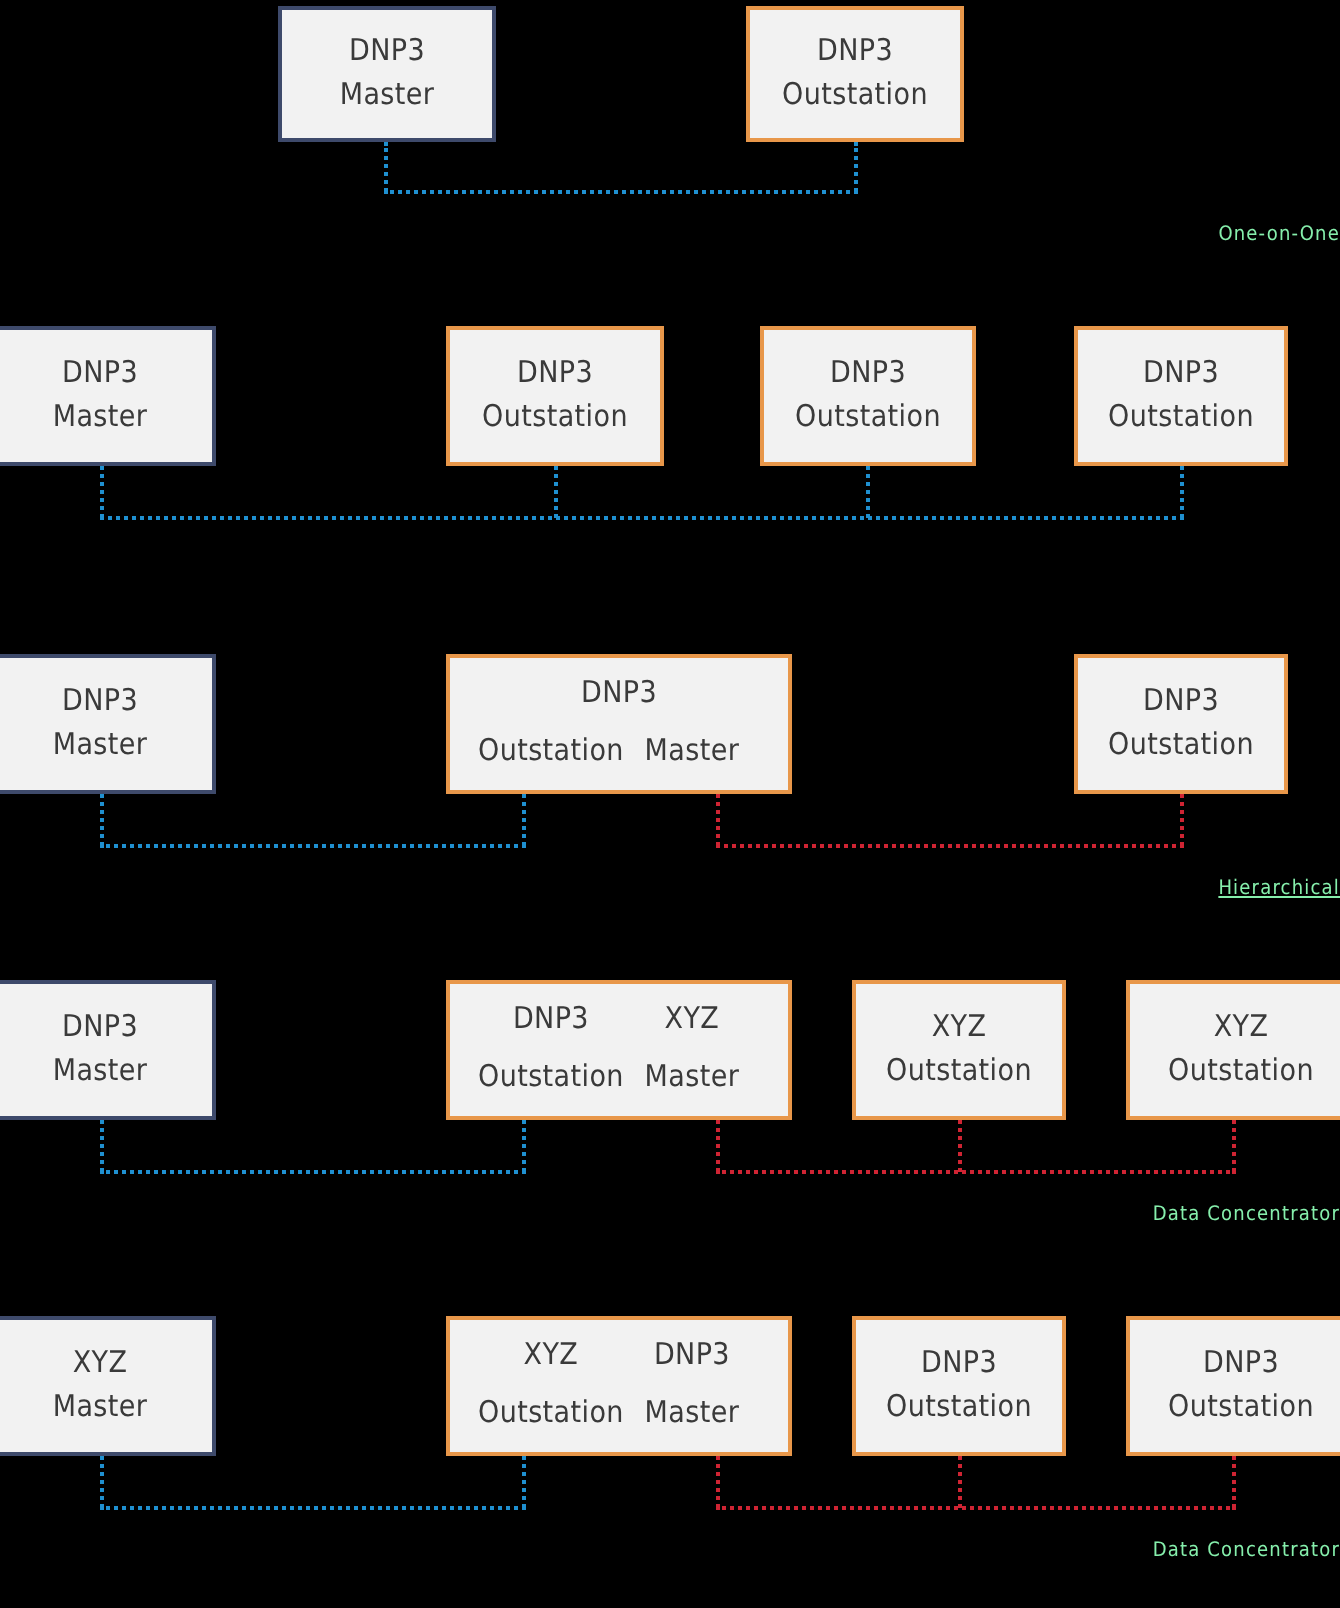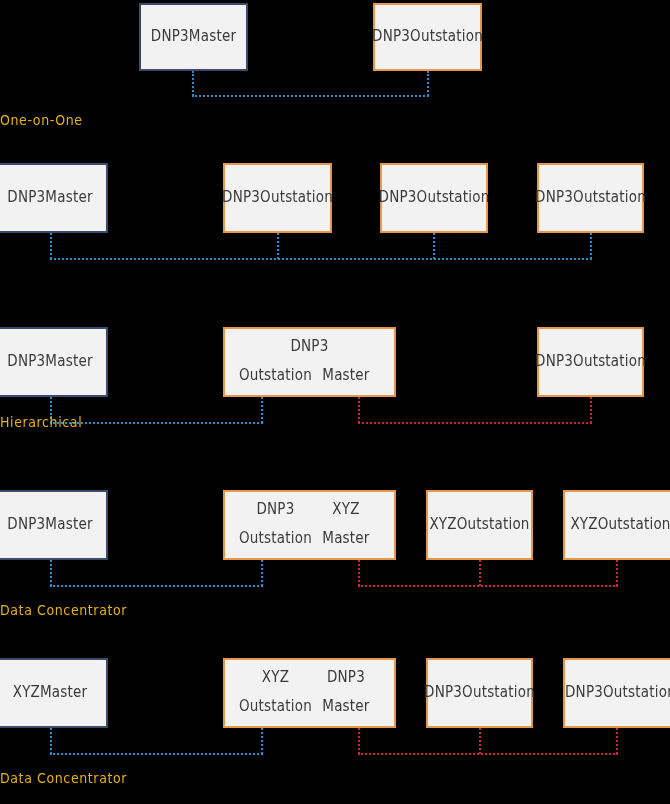--- a/index.html
+++ b/index.html
@@ -19,21 +19,21 @@
     left: 0; top: 0;
     width: 670px;
     height: 804px;
   }
   .node {
     position: absolute;
     box-sizing: border-box;
     background: #f2f2f2;
     border: 2px solid #e8974a;
     display: flex;
-    flex-direction: row;
+    flex-direction: column;
     align-items: center;
     justify-content: center;
     color: #3a3a3a;
     font-size: 15px;
     line-height: 1.45;
     letter-spacing: 0.2px;
   }
   .node.master {
     border-color: #3e4a6b;
   }
@@ -61,23 +61,23 @@
     padding: 4px 14px 6px 14px;
     row-gap: 2px;
   }
   .node.spanning .proto-span {
     grid-column: 1 / span 2;
   }
   .caption {
     position: absolute;
     width: 100%;
     left: 0;
-    text-align: left;
-    color: #eab308;
-    font-size: 14px;
+    text-align: right;
+    color: #86efac;
+    font-size: 10px;
     letter-spacing: 0.6px;
     white-space: nowrap;
   }
   .edge {
     position: absolute;
   }
   .edge.v {
     border-left-width: 2px;
     border-left-style: dotted;
     width: 0;
@@ -142,21 +142,21 @@
   <div class="node" style="left:537px; top:327px; width:107px; height:70px;">
     <span class="line1">DNP3</span>
     <span class="line2">Outstation</span>
   </div>
   <div class="edge v blue" style="left:50px;  top:397px; height:26px;"></div>
   <div class="edge v blue" style="left:261px; top:397px; height:26px;"></div>
   <div class="edge h blue" style="left:50px; top:422px; width:213px;"></div>
   <div class="edge v red" style="left:358px; top:397px; height:26px;"></div>
   <div class="edge v red" style="left:590px; top:397px; height:26px;"></div>
   <div class="edge h red" style="left:358px; top:422px; width:234px;"></div>
-  <div class="caption" style="top:414px;">Hierarchical</div>
+  <div class="caption" style="top:439px;text-decoration:underline;">Hierarchical</div>
 
   <div class="node master" style="left:-8px; top:490px; width:116px; height:70px;">
     <span class="line1">DNP3</span>
     <span class="line2">Master</span>
   </div>
   <div class="node dual" style="left:223px; top:490px; width:173px; height:70px;">
     <span>DNP3</span>
     <span>XYZ</span>
     <span>Outstation</span>
     <span>Master</span>

